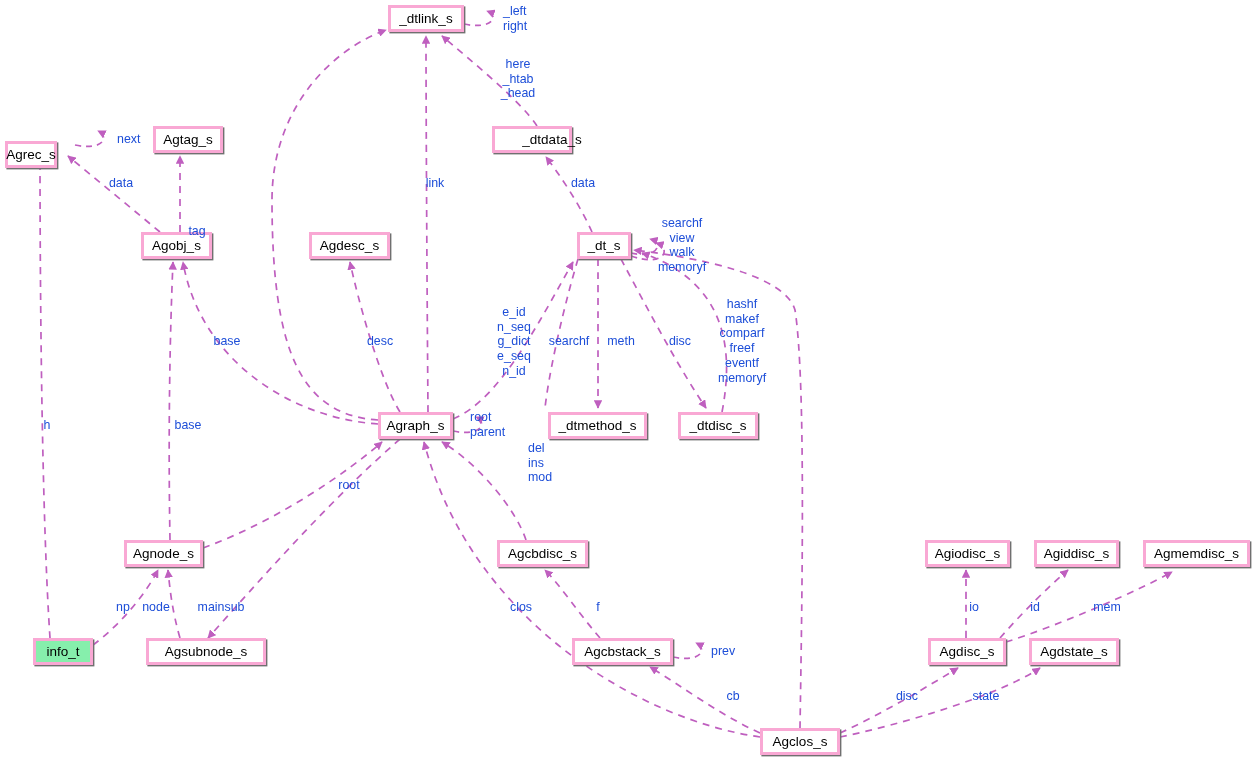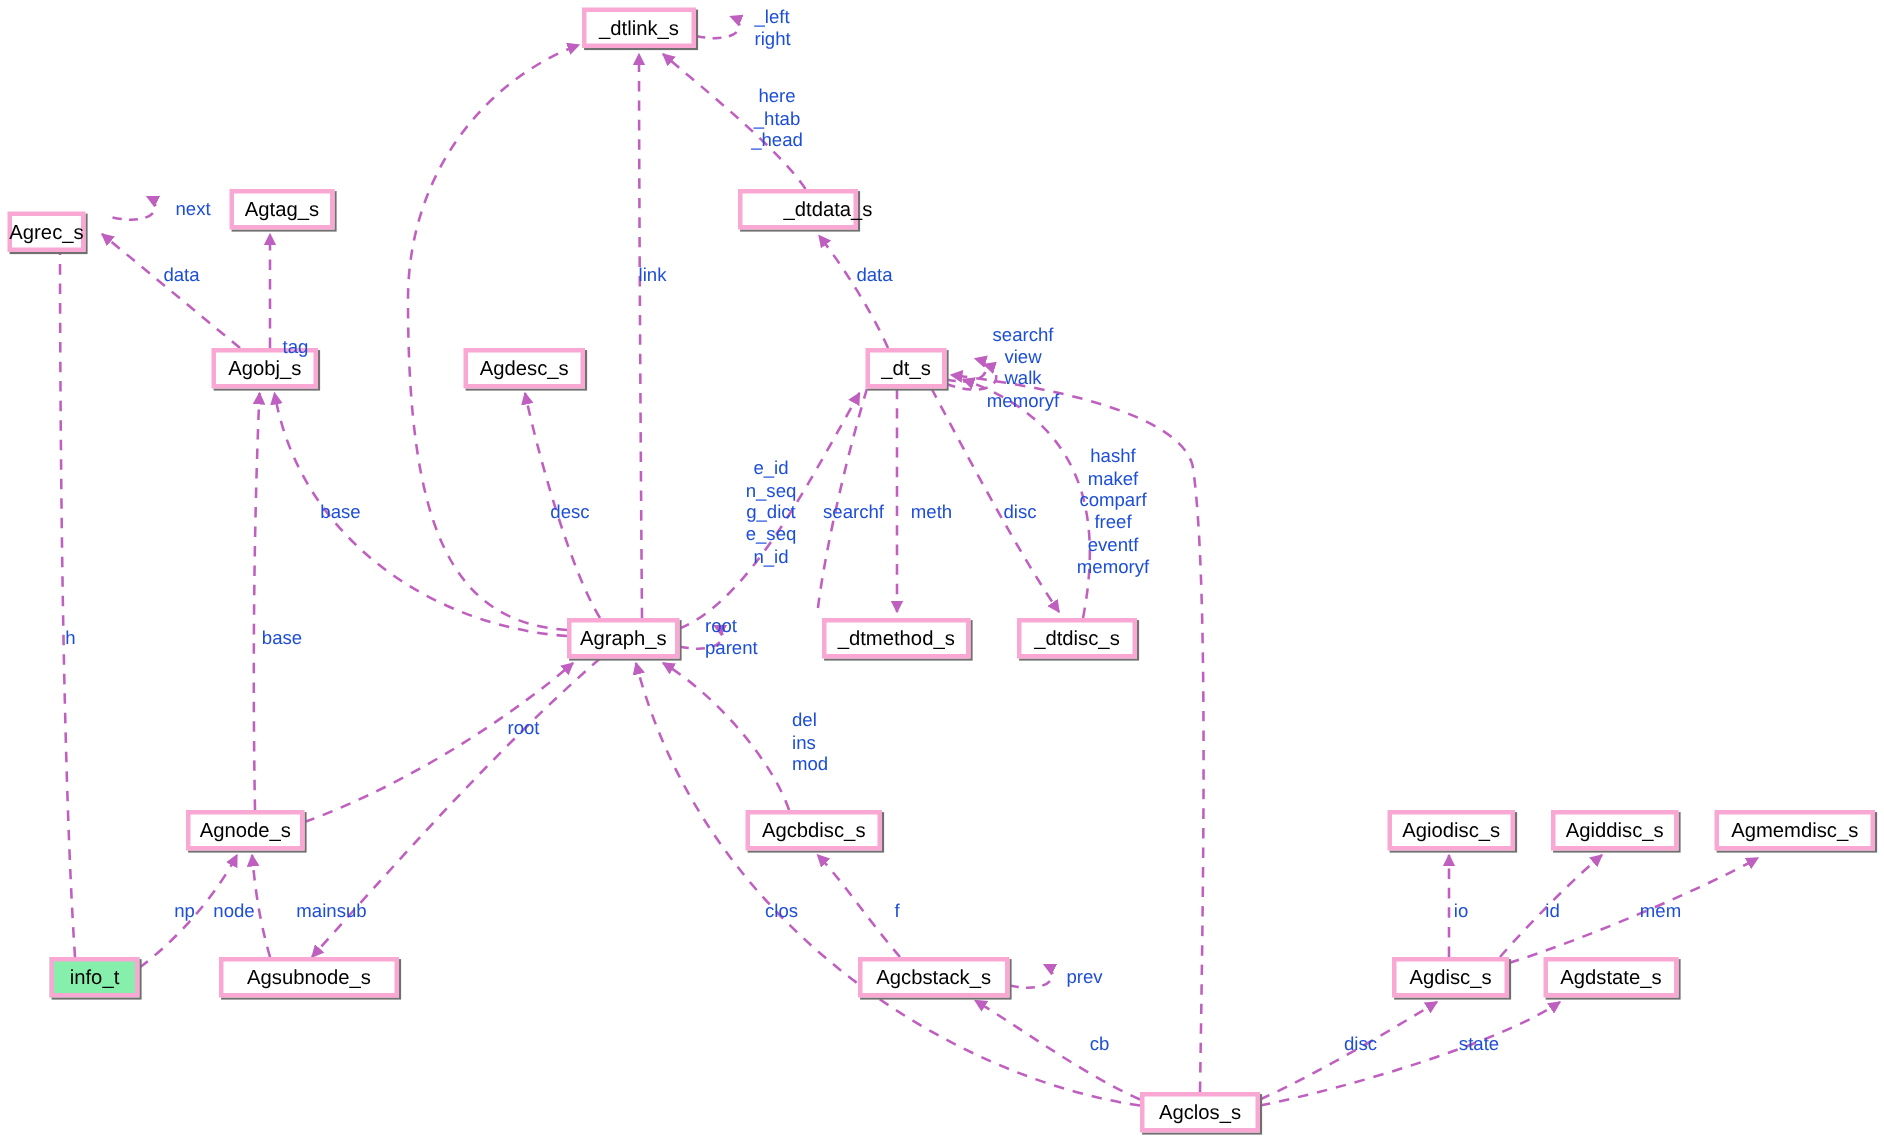--- a/index.html
+++ b/index.html
@@ -193,21 +193,21 @@
       <div class="edge-label" style="left: 621px; top: 334px;">meth</div>
       <div class="edge-label" style="left: 680px; top: 334px;">disc</div>
       <div class="edge-label" style="left: 742px; top: 297px;">hashf
 makef
 comparf
 freef
 eventf
 memoryf</div>
       <div class="edge-label la-left" style="left: 470px; top: 410px; transform: none;">root
 parent</div>
-      <div class="edge-label la-left" style="left: 528px; top: 473px; transform: none;">del
+      <div class="edge-label la-left" style="left: 528px; top: 441px; transform: none;">del
 ins
 mod</div>
       <div class="edge-label" style="left: 188px; top: 418px;">base</div>
       <div class="edge-label" style="left: 47px; top: 418px;">h</div>
       <div class="edge-label" style="left: 349px; top: 478px;">root</div>
       <div class="edge-label" style="left: 123px; top: 600px;">np</div>
       <div class="edge-label" style="left: 156px; top: 600px;">node</div>
       <div class="edge-label" style="left: 221px; top: 600px;">mainsub</div>
       <div class="edge-label" style="left: 521px; top: 600px;">clos</div>
       <div class="edge-label" style="left: 598px; top: 600px;">f</div>

